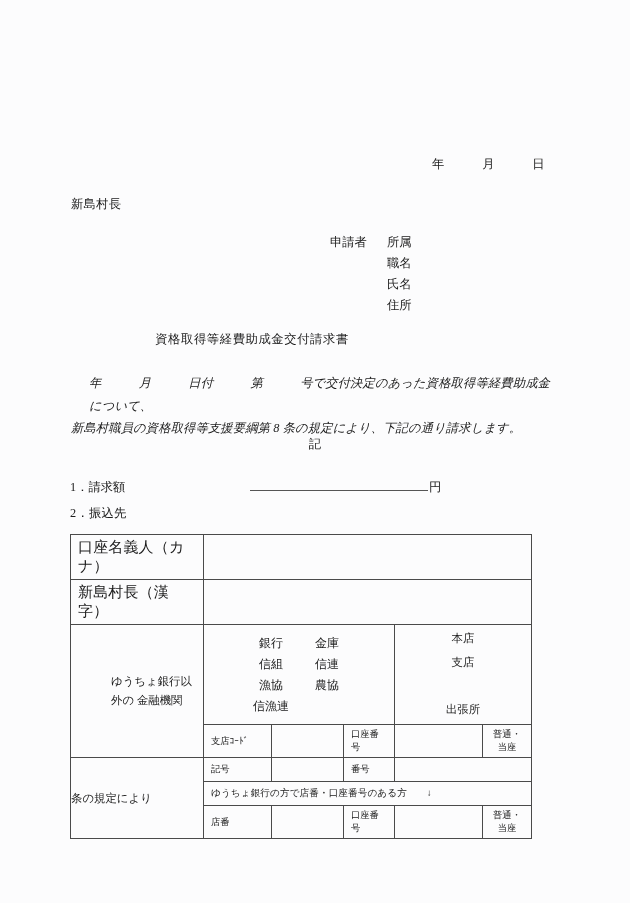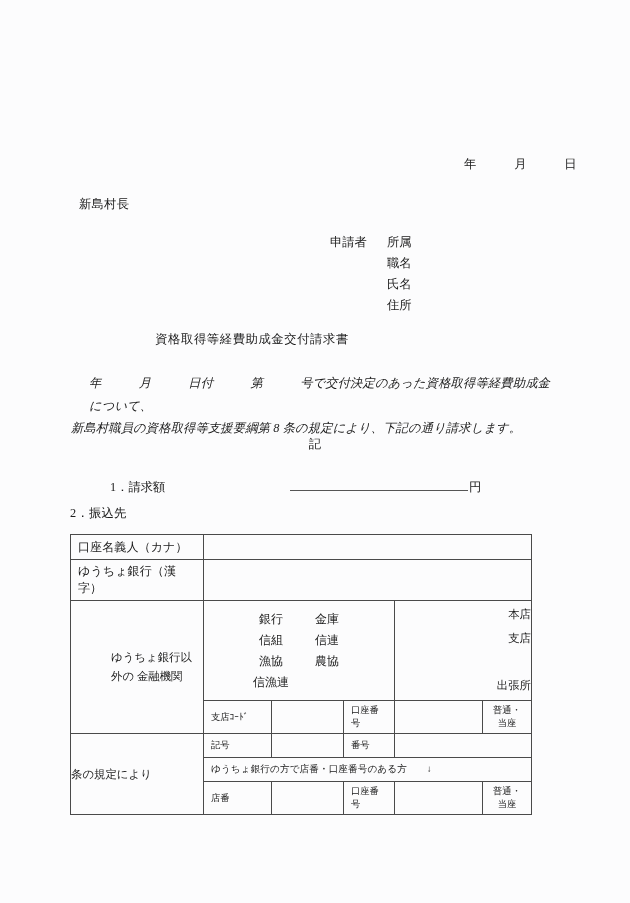--- a/index.html
+++ b/index.html
@@ -30,28 +30,28 @@
   }
 
   .form-no {
     left: 71px;
     top: 95px;
     font-size: 12.3px;
     letter-spacing: 0.01em;
   }
 
   .date-line {
-    left: 464px;
+    left: 432px;
     top: 155px;
     font-size: 12.3px;
     letter-spacing: 0.02em;
   }
 
   .addressee {
-    left: 79px;
+    left: 71px;
     top: 195px;
     font-size: 12.3px;
   }
 
   
   .applicant {
     position: absolute;
     left: 330px;
     top: 232px;
     font-size: 12.3px;
@@ -106,21 +106,20 @@
     left: 70px;
     top: 477px;
     width: 490px;
     font-size: 12.3px;
     display: flex;
     align-items: baseline;
   }
   .item-amount .item-label {
     width: 180px;
     flex: 0 0 180px;
-    margin-left: 40px;
   }
   .amount-blank {
     display: inline-block;
     width: 178px;
     border-bottom: 1px solid #555;
     height: 13px;
   }
   .amount-unit {
     padding-left: 1px;
   }
@@ -144,21 +143,21 @@
   .bank-table td {
     border: 1px solid #4a4a4a;
     padding: 0;
     vertical-align: middle;
   }
   .cell-pad {
     padding: 3px 7px;
   }
 
   .lbl {
-    font-size: 12px;
+    font-size: 15px;
     letter-spacing: 0.01em;
   }
   .lbl-big {
     font-size: 11.4px;
     line-height: 1.65;
     margin-left: 33px;
   }
   .small {
     font-size: 9.3px;
     letter-spacing: 0;
@@ -178,21 +177,21 @@
     grid-template-columns: 52px 52px;
     justify-content: center;
     row-gap: 4px;
     column-gap: 4px;
     font-size: 12px;
     text-align: center;
   }
   .branch-grid {
     display: flex;
     flex-direction: column;
-    align-items: flex-end;
+    align-items: center;
     justify-content: space-between;
     height: 86px;
     padding: 6px 0 7px 0;
     font-size: 11.4px;
   }
   .branch-grid .gap {
     height: 15px;
   }
 
   .note-cell {
@@ -268,21 +267,21 @@
         <td>
           <div class="cell-pad lbl">口座名義人（カナ）</div>
         </td>
         <td colspan="5">
           <div class="cell-pad"></div>
         </td>
       </tr>
 
       <tr class="row-name">
         <td>
-          <div class="cell-pad lbl">ゆうちょ銀行（漢字）</div>
+          <div class="cell-pad lbl">新島村長（漢字）</div>
         </td>
         <td colspan="5">
           <div class="cell-pad"></div>
         </td>
       </tr>
 
       <tr>
         <td rowspan="2">
           <div class="cell-pad lbl-big">ゆうちょ銀行以外の
 金融機関</div>

